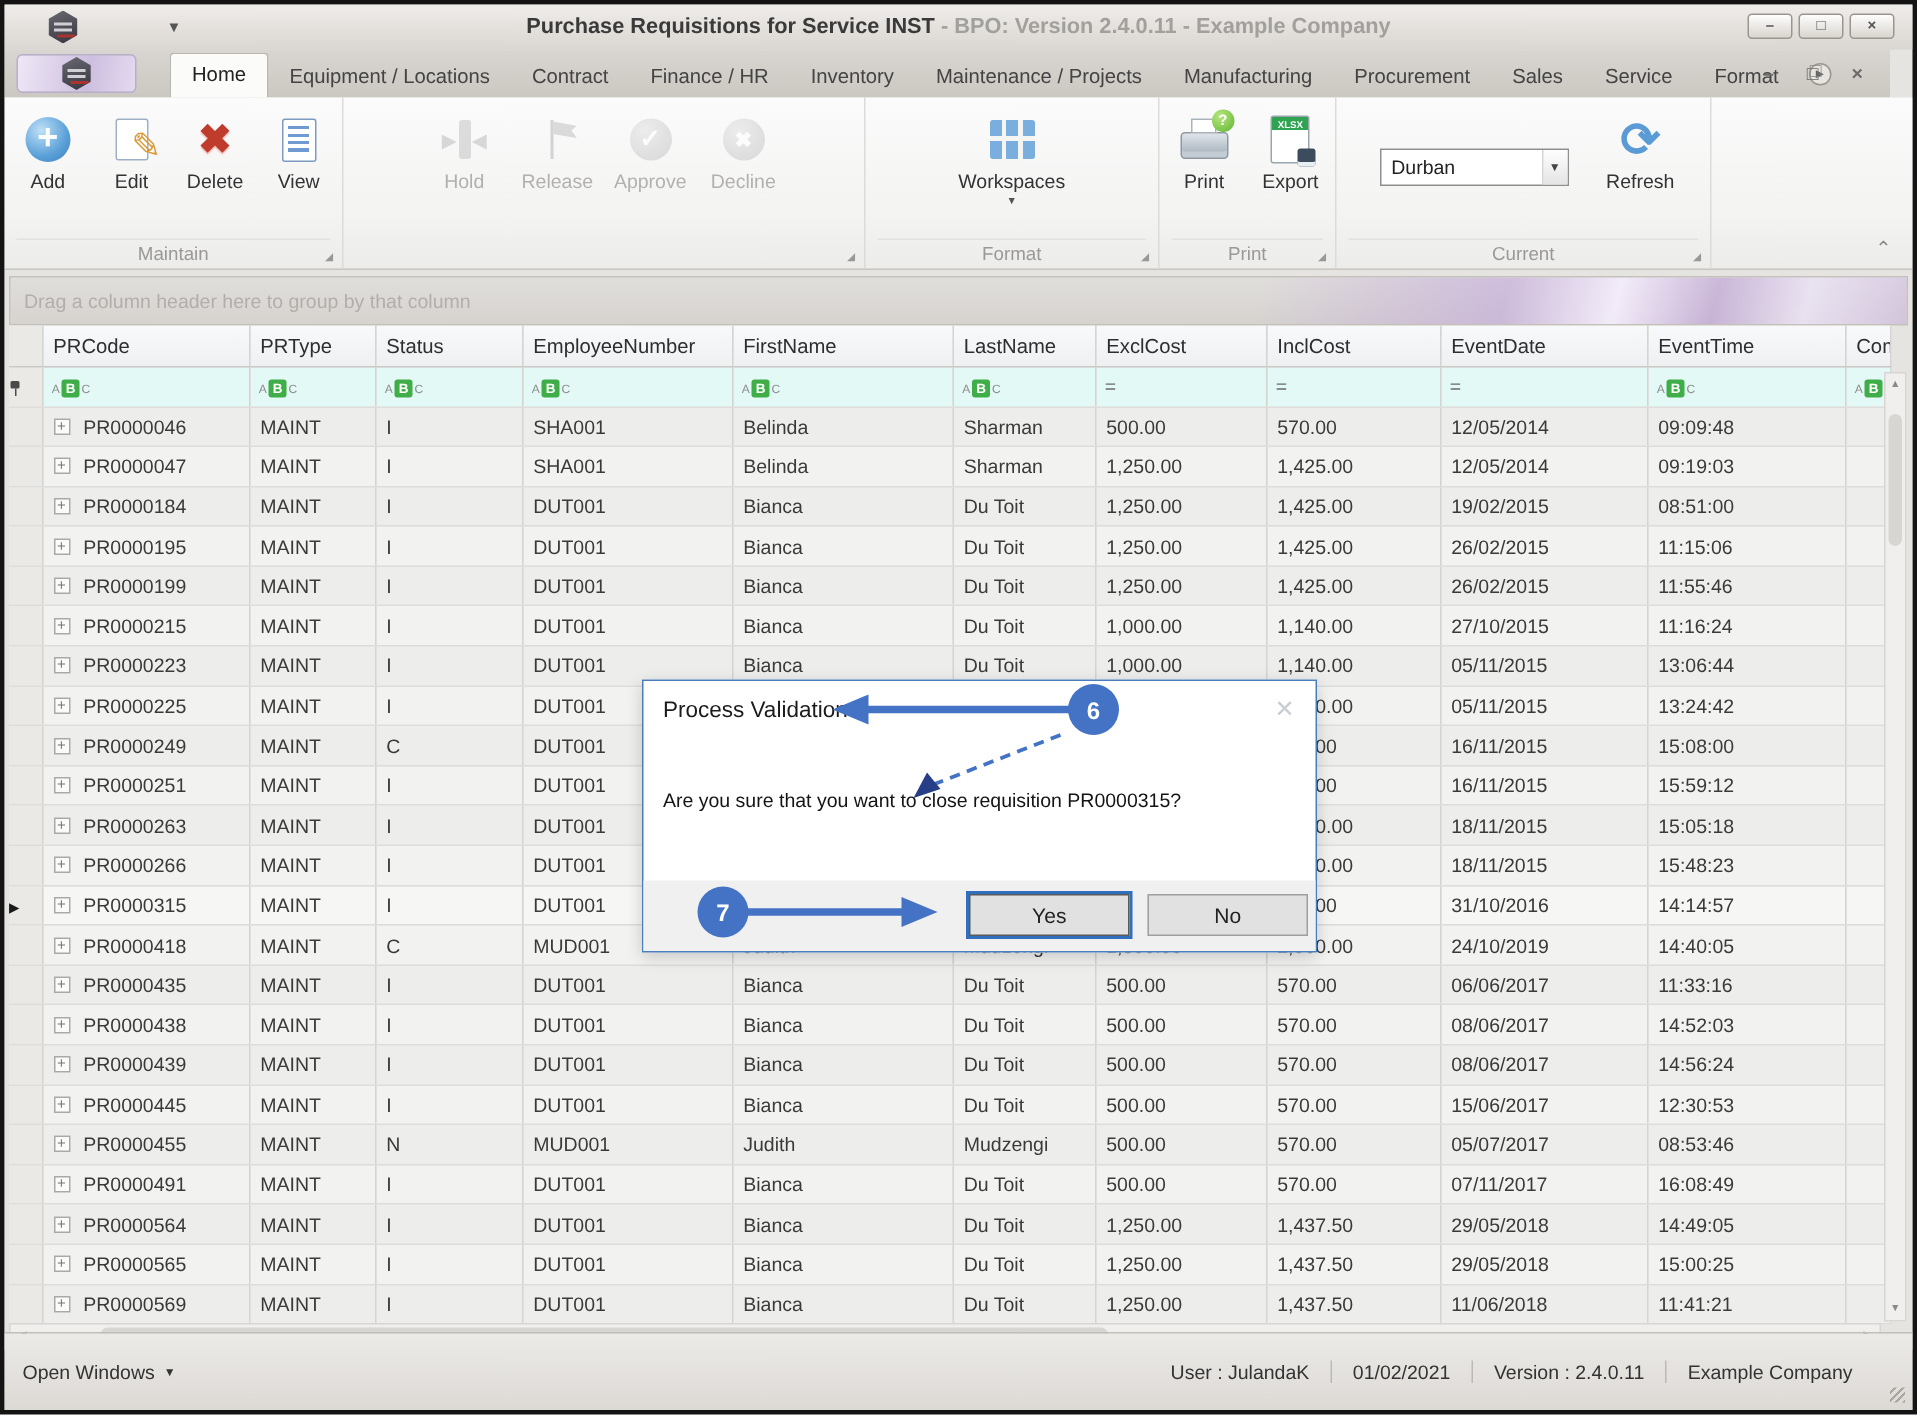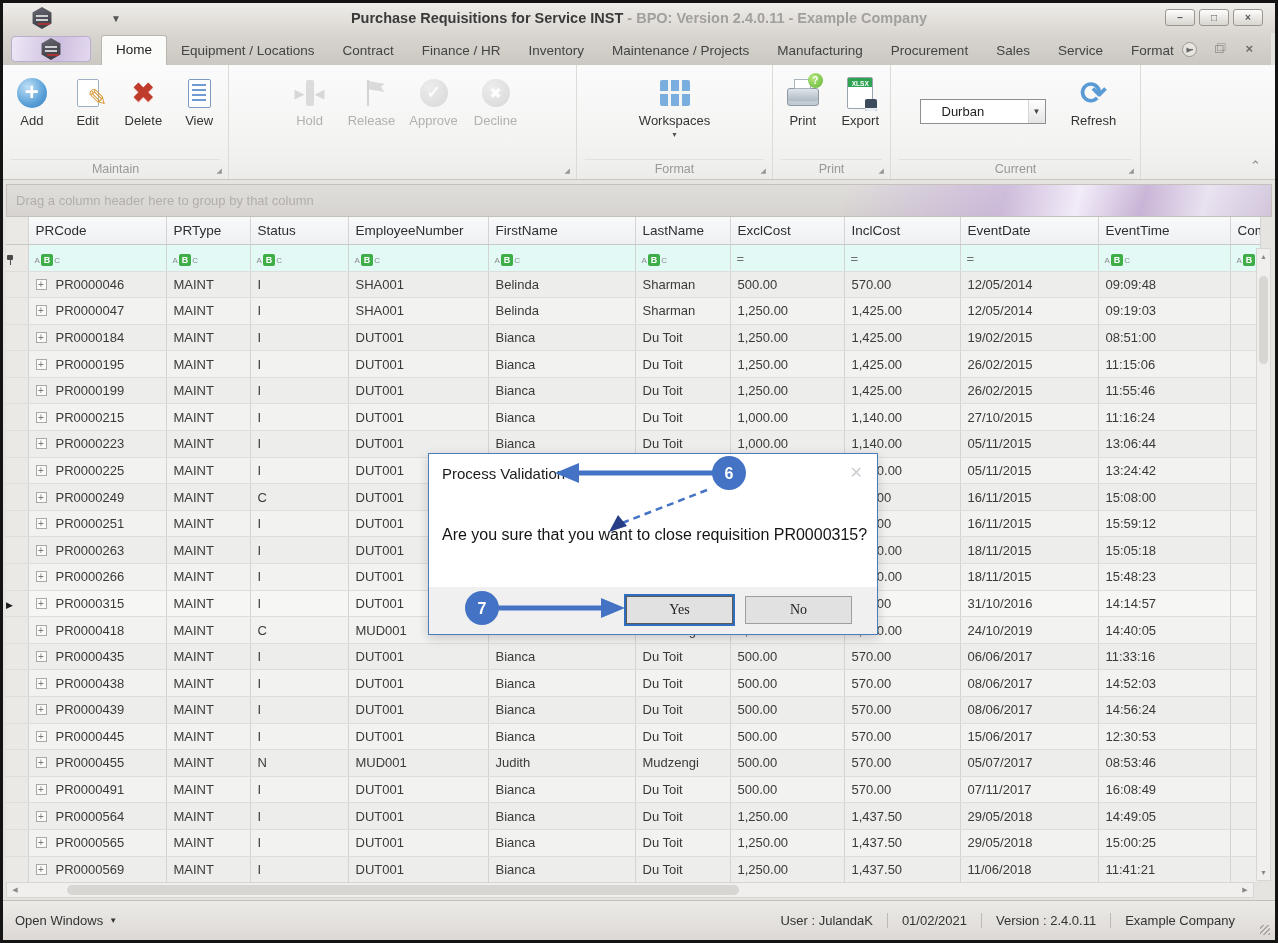--- a/index.html
+++ b/index.html
@@ -17,22 +17,22 @@
     background:#cfcfd4; box-shadow:0 4px 0 #cfcfd4, 2px 8px 0 -0px #a33; }
   .tb-chevron { color:#555; font-size:10px; margin-left:58px; }
   .tb-title { position:absolute; left:0; right:0; text-align:center; font-size:14.5px; font-weight:bold; color:#3a3a3a; pointer-events:none; }
   .tb-title .sec { color:#a2a09d; }
   .winbtns { position:absolute; right:12px; top:6px; display:flex; gap:4px; }
   .winbtn { width:30px; height:17px; border:1px solid #9a968f; border-radius:3px;
     background:linear-gradient(#fdfdfc,#d9d5cf); color:#555; font-size:10px; line-height:15px;
     text-align:center; font-weight:bold; }
 
   
-  .tabrow { position:absolute; top:30px; left:0; right:4px; height:32px;
-    background:linear-gradient(#d9d5d0,#cbc7c1); display:flex; align-items:flex-end; }
+  .tabrow { position:absolute; top:30px; left:0; right:15px; height:32px;
+    background:linear-gradient(#d9d5d0,#cbc7c1); display:flex; align-items:flex-end;gap:12px; }
   .apppill { width:80px; height:26px; margin:0 10px 0 8px; border-radius:4px;
     border:1px solid #b9aecb; background:linear-gradient(100deg,#efe7f6,#cdbfdf 60%,#e4d9f0);
     display:flex; align-items:center; justify-content:center; align-self:center; }
   .apppill .appicon { margin:0; }
   .tabs { display:flex; height:32px; align-items:flex-end; }
   .tab { padding:6px 14px 7px; font-size:13.5px; color:#444; white-space:nowrap; }
   .tab.sel { background:#fbfbfa; border:1px solid #b9b5af; border-bottom:none; border-radius:3px 3px 0 0;
     color:#222; padding-bottom:8px; }
   .tabscroll { width:15px; height:15px; border:1px solid #9a968f; border-radius:50%;
     background:#e8e5e1; color:#666; font-size:7px; line-height:13px; text-align:center;
@@ -102,21 +102,21 @@
       text-align:center; line-height:15px; }
   .icon-export::before { content:"XLSX"; width:24px; height:28px; background:#fff; border:1px solid #9aa5ae; border-radius:2px;
       font-size:6.5px; font-weight:bold; color:#fff; text-align:center;
       background:linear-gradient(#2fa352 9px,#fff 9px); padding-top:2px; }
   .icon-export::after { content:""; position:absolute; right:0px; bottom:-2px; width:12px; height:12px;
       background:#3c4c5c; border-radius:2px; box-shadow:inset 0 -5px 0 -2px #e8edf2; }
   .icon-refresh::before { content:"⟳"; font-size:32px; font-weight:bold; color:#5b9bd5; line-height:30px; }
 
   .combo { width:126px; height:25px; background:#fff; border:1px solid #8f8f8f; display:flex;
     align-items:center; margin:26px 14px 0 10px; }
-  .combo .cval { flex:1; font-size:13px; color:#222; padding-left:21px; }
+  .combo .cval { flex:1; font-size:13px; color:#222; padding-left:7px; }
   .combo .cbtn { width:17px; height:100%; font-size:8px; color:#444; display:flex; align-items:center; justify-content:center;
     border-left:1px solid #d5d5d5; background:linear-gradient(#fefefe,#e4e4e4); }
 
   
   .gridarea { position:absolute; top:177px; left:0; right:0; bottom:40px; background:#e6e4e1; }
   .groupbar { position:absolute; top:4px; left:3px; right:3px; height:33px;
     background:linear-gradient(#e0dedb,#d6d3cf); border:1px solid #c4c1bd;
     font-size:13px; color:#b2afab; line-height:31px; padding-left:9px; overflow:hidden; }
   .groupbar i { position:absolute; right:0; top:0; bottom:0; width:430px; font-style:normal;
     background:linear-gradient(105deg, rgba(200,175,225,0) 0%, rgba(193,163,222,.55) 38%, rgba(243,236,250,.95) 55%, rgba(186,152,216,.55) 70%, rgba(236,228,246,.8) 84%, rgba(205,182,230,.5) 100%); }
@@ -149,40 +149,40 @@
   .vscroll .arr { font-size:7px; color:#8a8a8a; height:15px; line-height:15px; }
   .vscroll .thumb { width:9px; height:88px; background:#d8d6d3; border-radius:5px; margin-top:12px; }
   .vscroll .sp { flex:1; }
   .hscroll { position:absolute; left:3px; right:21px; bottom:2px; height:16px; background:#f0efee;
     border:1px solid #d8d6d3; display:flex; align-items:center; }
   .hscroll .arr { font-size:7px; color:#8a8a8a; width:16px; text-align:center; }
   .hscroll .thumb { height:10px; width:672px; background:#d8d6d3; border-radius:5px; margin-left:44px; }
   .hscroll .sp { flex:1; }
 
   
-  .statusbar { position:absolute; left:0; right:0; bottom:0; height:40px;
+  .statusbar { position:absolute; left:0; right:0; bottom:0; height:52px;
     background:linear-gradient(#eceae7,#dcd9d5); border-top:1px solid #c2bfba;
     display:flex; align-items:center; font-size:13px; color:#333; }
   .openwin { margin-left:12px; display:flex; align-items:center; gap:6px; }
   .openwin .dd { font-size:8px; color:#333; }
   .sb-right { position:absolute; right:26px; display:flex; align-items:center; }
   .sb-seg { padding:0 14px; border-left:1px solid #bdbab5; }
   .sb-seg:first-child { border-left:none; }
   .grip { position:absolute; right:5px; bottom:5px; width:10px; height:10px;
     background:repeating-linear-gradient(135deg, transparent 0 2px, #a9a6a1 2px 3.5px); }
 
   
   .dialog { position:absolute; left:425px; top:450px; width:450px; height:182px; background:#fff;
     border:1px solid #4a7ebb; box-shadow:0 3px 10px rgba(0,0,0,.18); z-index:40; }
   .dlg-title { position:absolute; left:13px; top:11px; font-size:15px; color:#1b1b1b; }
   .dlg-close { position:absolute; right:14px; top:9px; font-size:16px; color:#c9ced4; }
-  .dlg-msg { position:absolute; left:13px; top:72px; font-size:16px; color:#141414; }
+  .dlg-msg { position:absolute; left:13px; top:72px; font-size:13px; color:#141414; }
   .dlg-footer { position:absolute; left:0; right:0; bottom:0; height:47px; background:#f0f0f0; }
   .dlg-btn { position:absolute; top:9px; width:107px; height:28px; background:#e1e1e1; border:1px solid #9e9e9e;
-    font-size:14px; color:#222; text-align:center; line-height:26px; font-family:Liberation Serif, serif; }
+    font-size:14px; color:#222; text-align:center; line-height:26px; font-family:Liberation Sans, sans-serif;margin-left:20px; }
   .dlg-yes { left:197px; border:1px solid #5a5a5a; outline:2px solid #2f6fbd; }
   .dlg-no { left:316px; }
 
   .annot { position:absolute; left:400px; top:440px; z-index:50; pointer-events:none; }
   .annot text { font-size:16px; font-weight:bold; fill:#fff; font-family:"Liberation Sans",sans-serif; }
 </style>
 </head>
 <body>
 
 <div class="app">

